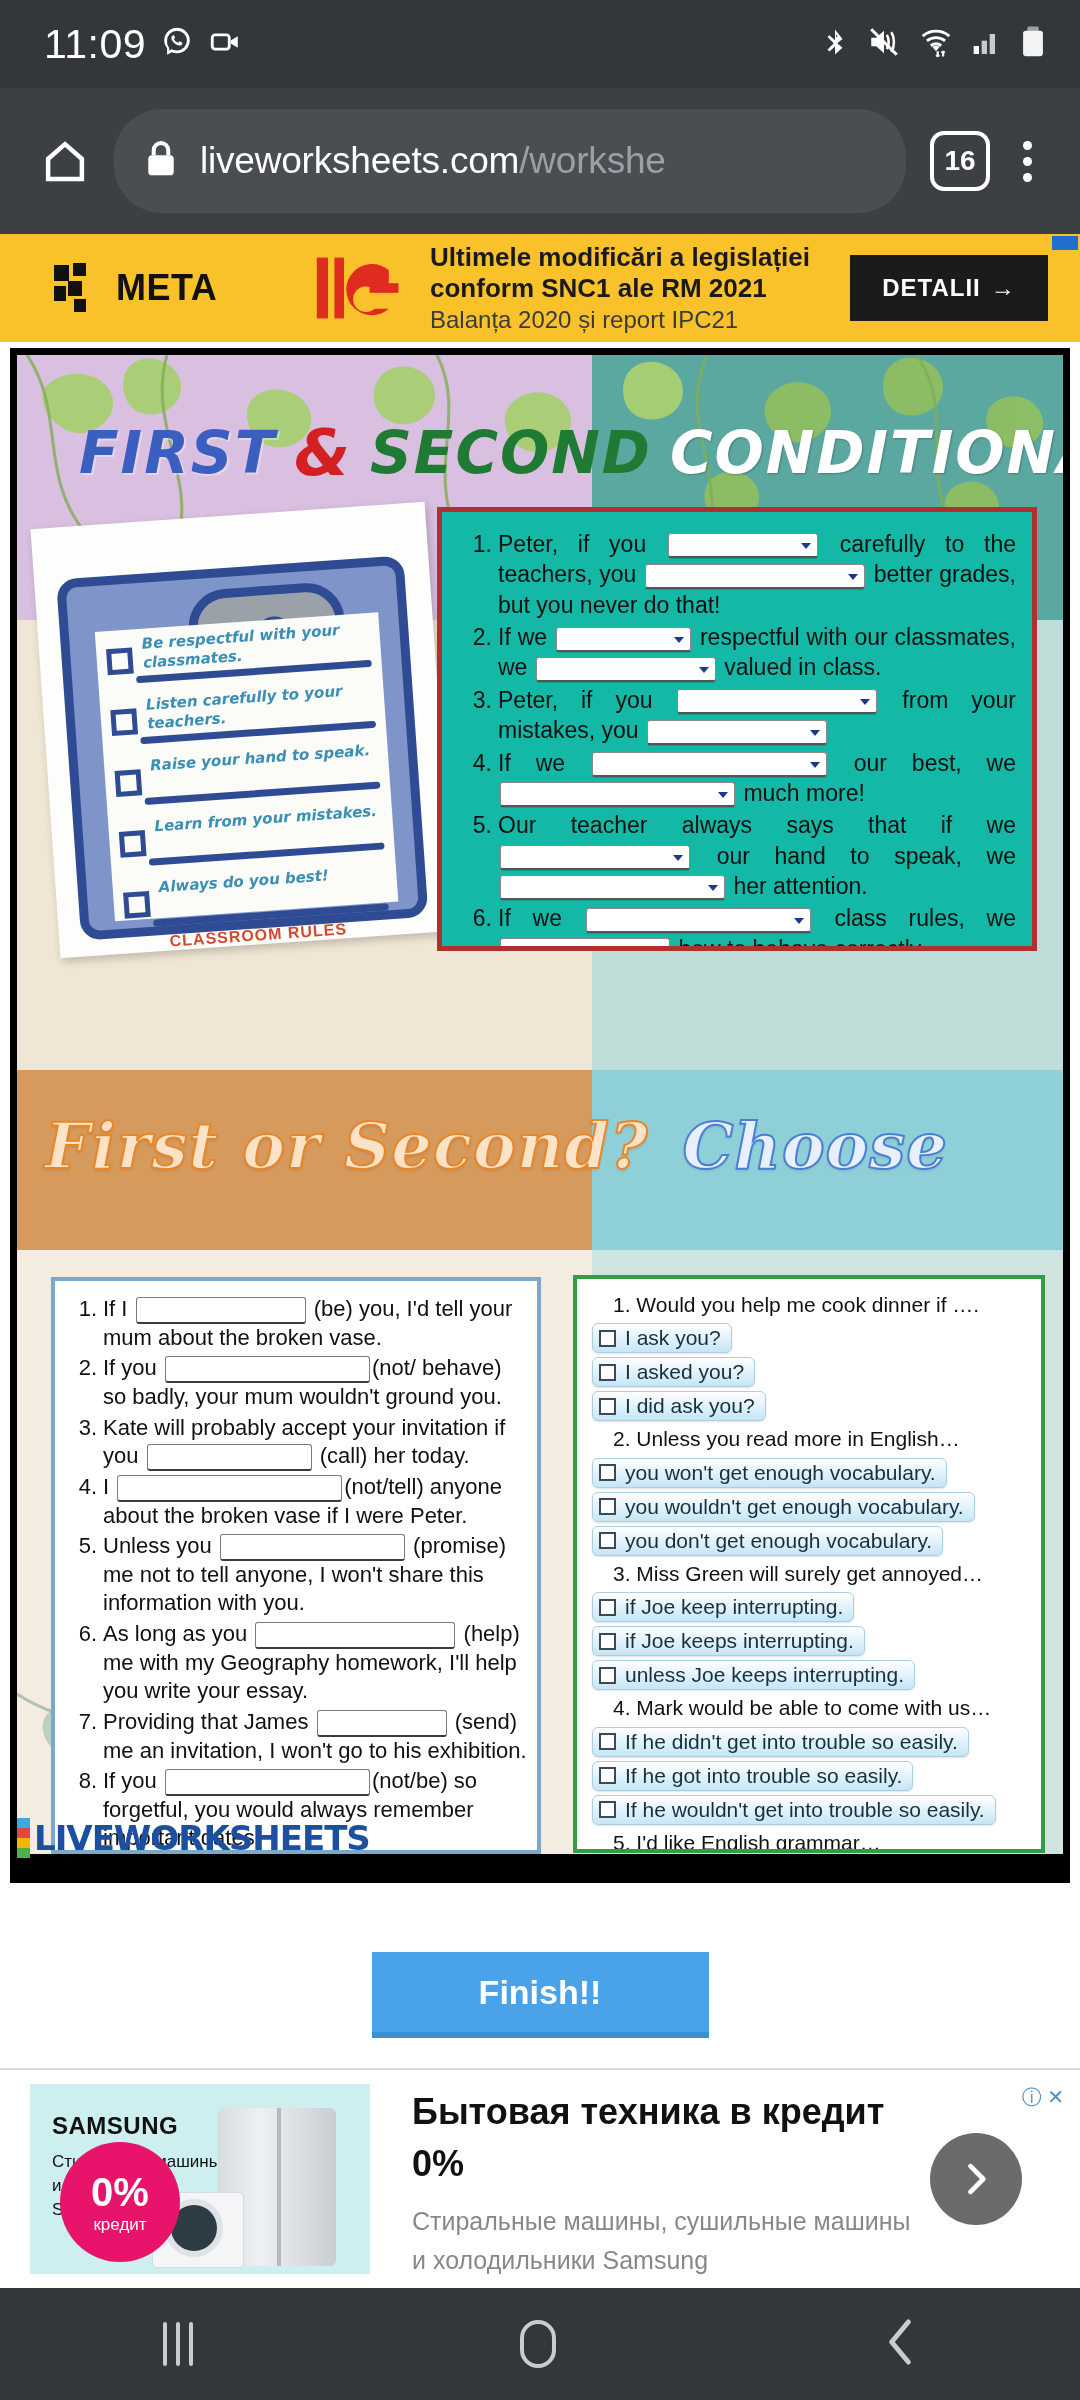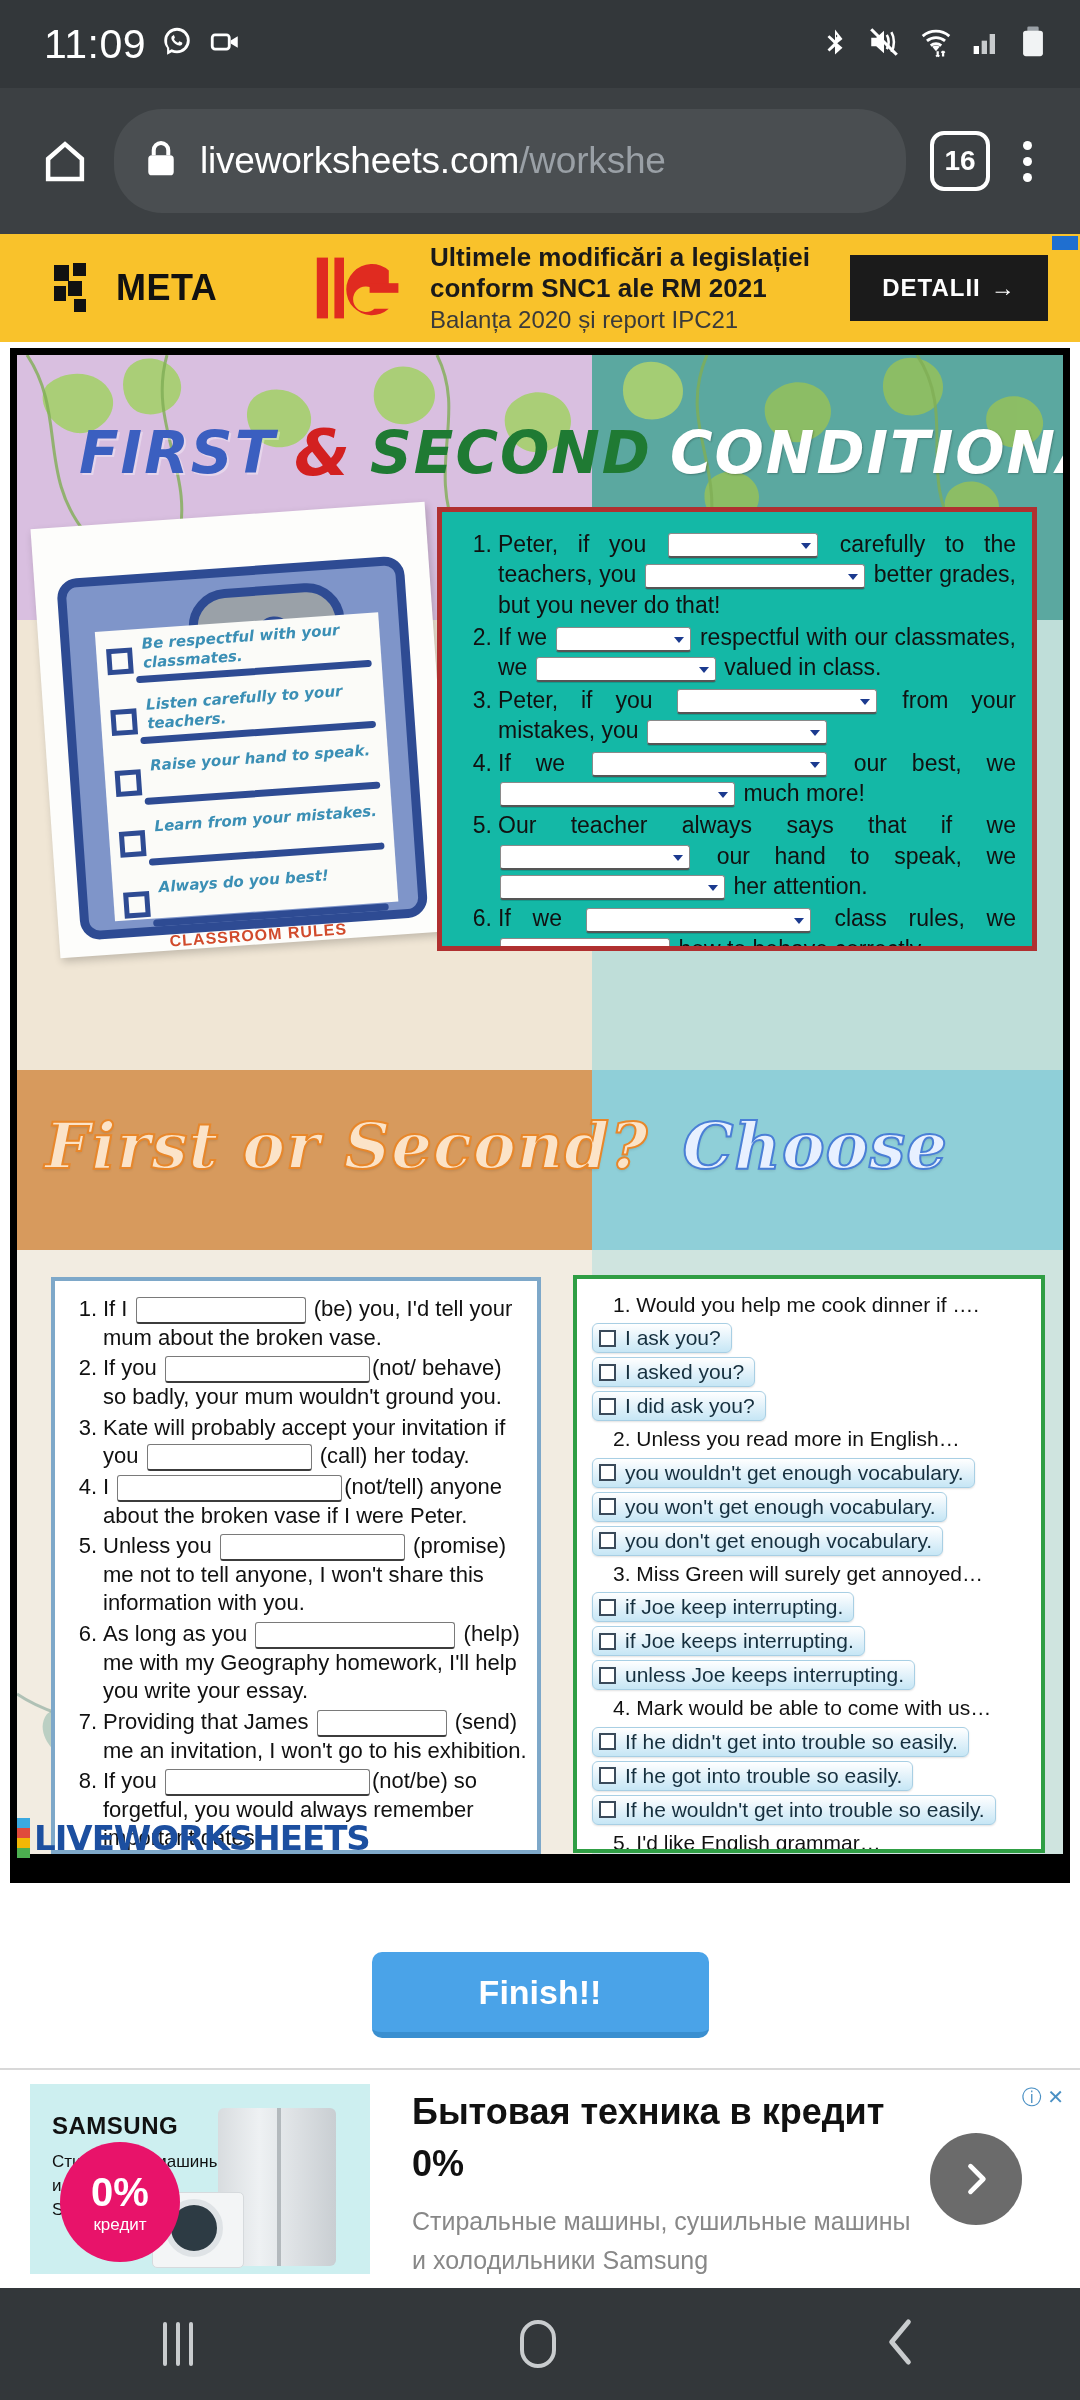--- a/index.html
+++ b/index.html
@@ -191,21 +191,21 @@
   .lwfoot { position: absolute; left: 0; bottom: 18px; display: flex; align-items: center; gap: 4px; z-index: 9; }
   .lwsq { display:flex; flex-direction:column; }
   .lwsq i { display:block; width: 13px; height: 10px; }
   .lwtext { font-size: 34px; font-weight: 800; color: #1c4fa0; letter-spacing: -1px; font-family:"DejaVu Sans",sans-serif; }
   .blackstrip { position:absolute; left:0; bottom:0; width:100%; height: 22px; background:#000; }
 
   
   .finishwrap { position: absolute; top: 1930px; left: 0; width: 1080px; height: 130px; display: flex; align-items: center; justify-content: center; }
   .finish-btn {
     width: 337px; height: 86px; background: #4aa3e8; border-bottom: 6px solid #3a8fd0;
-    border-radius: 10px; color: #fff; font-size: 34px; font-weight: 700;
+    border-radius: 0; color: #fff; font-size: 34px; font-weight: 700;
     display: flex; align-items: center; justify-content: center; cursor: pointer;
   }
   .hr-line { position:absolute; top: 2068px; left:0; width:1080px; height:2px; background:#d8d8d8; }
 
   
   .botad { position: absolute; top: 2070px; left: 0; width: 1080px; height: 218px; background: #fff; display: flex; align-items: center; }
   .botad-thumb {
     width: 340px; height: 190px; margin-left: 30px; background: #cdeff0;
     position: relative; overflow: hidden; flex: 0 0 auto;
   }
@@ -487,25 +487,25 @@
               <span class="opt-box"></span>
               <span class="opt-txt">I asked you?</span>
             </div>
             <div class="opt">
               <span class="opt-box"></span>
               <span class="opt-txt">I did ask you?</span>
             </div>
             <div class="qline"><span class="n">2.  </span> <span>Unless you read more in English…</span></div>
             <div class="opt">
               <span class="opt-box"></span>
+              <span class="opt-txt">you won't get enough vocabulary.</span>
+            </div>
+            <div class="opt">
+              <span class="opt-box"></span>
               <span class="opt-txt">you wouldn't get enough vocabulary.</span>
-            </div>
-            <div class="opt">
-              <span class="opt-box"></span>
-              <span class="opt-txt">you won't get enough vocabulary.</span>
             </div>
             <div class="opt">
               <span class="opt-box"></span>
               <span class="opt-txt">you don't get enough vocabulary.</span>
             </div>
             <div class="qline"><span class="n">3.  </span> <span>Miss Green will surely get annoyed…</span></div>
             <div class="opt">
               <span class="opt-box"></span>
               <span class="opt-txt">if Joe keep interrupting.</span>
             </div>

